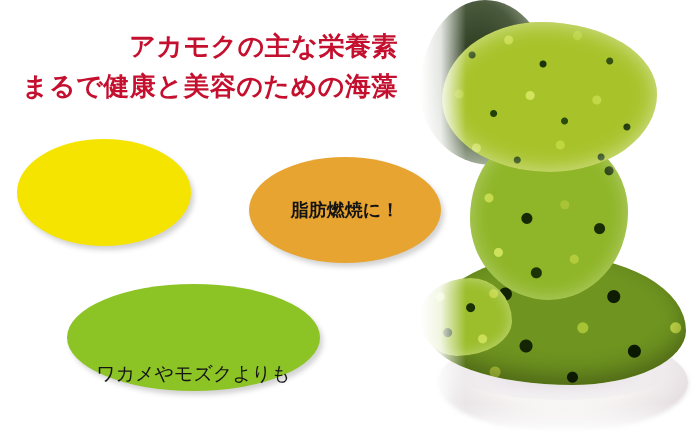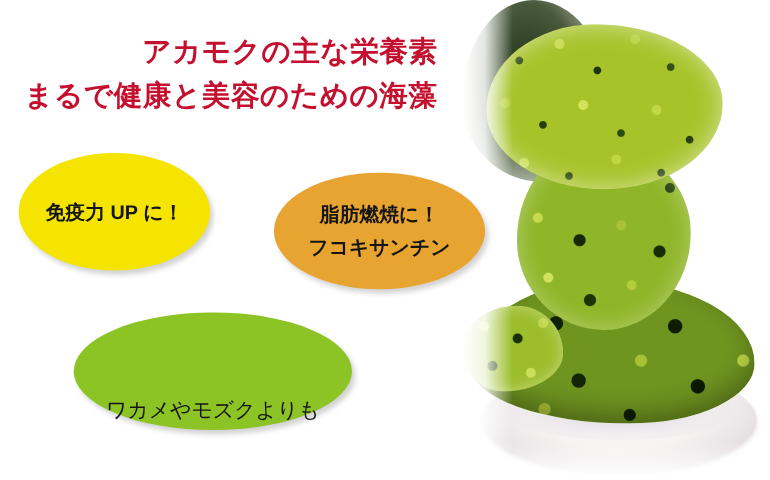--- a/index.html
+++ b/index.html
@@ -256,25 +256,23 @@
     <div class="photo-fade-left"></div>
     <div class="photo-fade-bottom"></div>
   </div>
 
   <div class="headline">
     <div class="headline-line">アカモクの主な栄養素</div>
     <div class="headline-line">まるで健康と美容のための海藻</div>
   </div>
 
   <div class="bubble" id="bubble-fucoidan">
-    <div class="bubble-line">免疫力 UP に！</div>
   </div>
 
   <div class="bubble" id="bubble-fucoxanthin">
     <div class="bubble-line">脂肪燃焼に！</div>
-    <div class="bubble-line">フコキサンチン</div>
   </div>
 
   <div class="bubble" id="bubble-minerals">
     <div class="bubble-line">ワカメやモズクよりも</div>
   </div>
 
 </div>
 
 </body></html>

